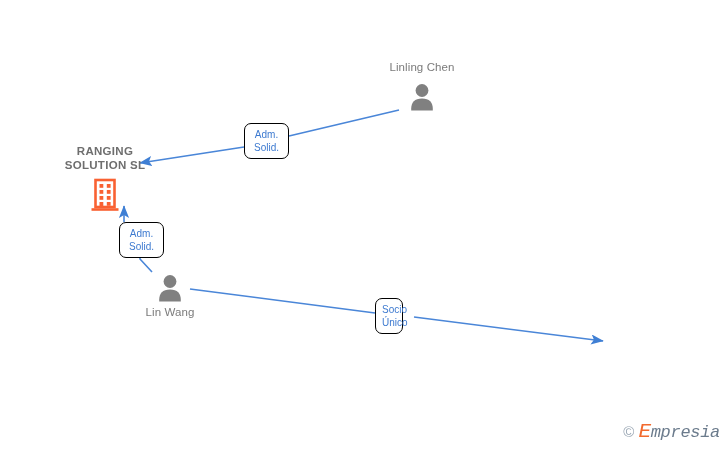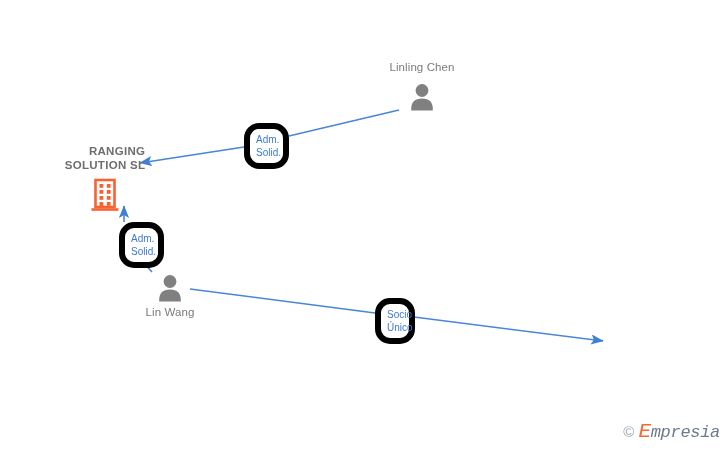--- a/index.html
+++ b/index.html
@@ -30,21 +30,21 @@
     position: absolute;
     display: flex;
     flex-direction: column;
     align-items: center;
     width: 140px;
     margin-left: -70px;
   }
   .node-label {
     font-size: 11.5px;
     color: #7b7b7b;
-    text-align: right;
+    text-align: center;
     line-height: 13.5px;
     white-space: pre-line;
     letter-spacing: 0.1px;
   }
   .node-label.company {
     font-weight: bold;
     font-size: 11.5px;
     color: #6e6e6e;
     letter-spacing: 0.3px;
   }
@@ -59,22 +59,22 @@
   }
 
   
   .node.label-top .node-label { margin-bottom: 6px; }
   .node.label-bottom .node-label { margin-top: 4px; }
 
   
   .chip {
     position: absolute;
     box-sizing: border-box;
-    border: 6px solid #000000;
-    border-radius: 15px;
+    border: 1px solid #000000;
+    border-radius: 7px;
     background: #ffffff;
     color: #3d7ad0;
     font-size: 10px;
     line-height: 13px;
     text-align: center;
     padding: 4px 6px 4px 6px;
     white-space: pre-line;
     z-index: 5;
   }
 
@@ -133,21 +133,21 @@
       <path d="M 414 317 L 603 341" stroke="#4a86d8" stroke-width="1.6" fill="none" marker-end="url(#arrowhead)"></path>
     </g>
   </svg>
 
   <div class="chip" style="left:244px; top:123px; width:45px;">Adm.
 Solid.</div>
 
   <div class="chip" style="left:119px; top:222px; width:45px;">Adm.
 Solid.</div>
 
-  <div class="chip" style="left:375px; top:298px; width:40px;text-align:center;">Socio
+  <div class="chip" style="left:375px; top:298px; width:28px;text-align:center;">Socio
 Único</div>
 
   <div class="node label-top" style="left:105px; top:145px;">
     <div class="node-label company">RANGING
 SOLUTION  SL</div>
     <span class="icon-wrap">
       <svg width="30" height="34" viewBox="0 0 30 34" xmlns="http://www.w3.org/2000/svg">
 
         <rect x="5.5" y="2" width="19" height="27" fill="none" stroke="#f96132" stroke-width="2.6"></rect>
 

